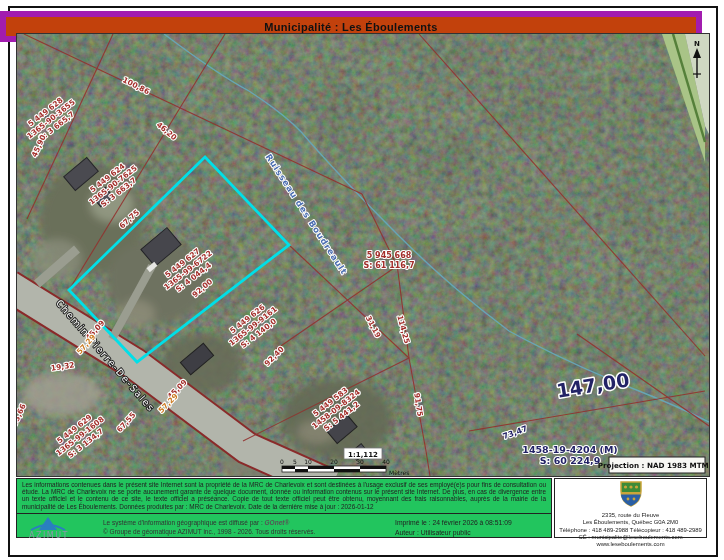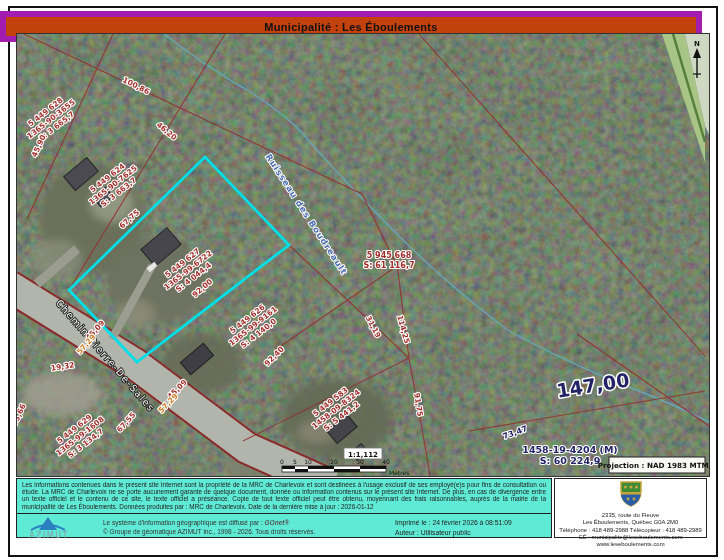--- a/index.html
+++ b/index.html
@@ -1,21 +1,21 @@
 <!DOCTYPE html>
 <html><head>
 <meta charset="utf-8">
 <style>
   html,body{margin:0;padding:0;background:#fff;}
   body{width:724px;height:560px;position:relative;font-family:"Liberation Sans","DejaVu Sans",sans-serif;overflow:hidden;}
   .outer-border{position:absolute;left:8px;top:6px;width:706px;height:547px;border:2px solid #111;}
   .header{position:absolute;left:0;top:11px;width:690px;height:19px;border:6px solid #a21caf;background:#c2410c;
           display:flex;align-items:center;justify-content:center;font-size:11px;font-weight:bold;color:#111;letter-spacing:.3px;}
   .mapwrap{position:absolute;left:16px;top:33px;width:692px;height:442px;border:1px solid #333;background:#2c352b;}
-  .footL{position:absolute;left:16px;top:478px;width:536px;height:60px;border:1px solid #222;background:#5eead4;box-sizing:border-box;}
+  .footL{position:absolute;left:16px;top:478px;width:536px;height:60px;border:1px solid #222;background:#22c55e;box-sizing:border-box;}
   .footR{position:absolute;left:554px;top:478px;width:153px;height:60px;border:1px solid #222;background:#fff;box-sizing:border-box;text-align:center;}
   .disclaimer{height:30px;border-bottom:1px solid #222;padding:2px 5px;font-size:6.4px;line-height:7.2px;color:#222;text-align:justify;overflow:hidden;}
   .footrow{position:relative;height:26px;}
   .azlogo{position:absolute;left:12px;top:1px;}
   .gonetblk{position:absolute;left:86px;top:4px;font-size:6.5px;line-height:9px;color:#333;}
   .gonet{font-weight:bold;font-style:italic;color:#555;}
   .printblk{position:absolute;left:378px;top:4px;font-size:6.8px;line-height:9.5px;color:#222;}
   .crest{margin-top:2px;}
   .addr{font-size:5.9px;line-height:7.3px;color:#222;margin-top:1px;}
   svg text{font-family:"DejaVu Sans","Liberation Sans",sans-serif;}

